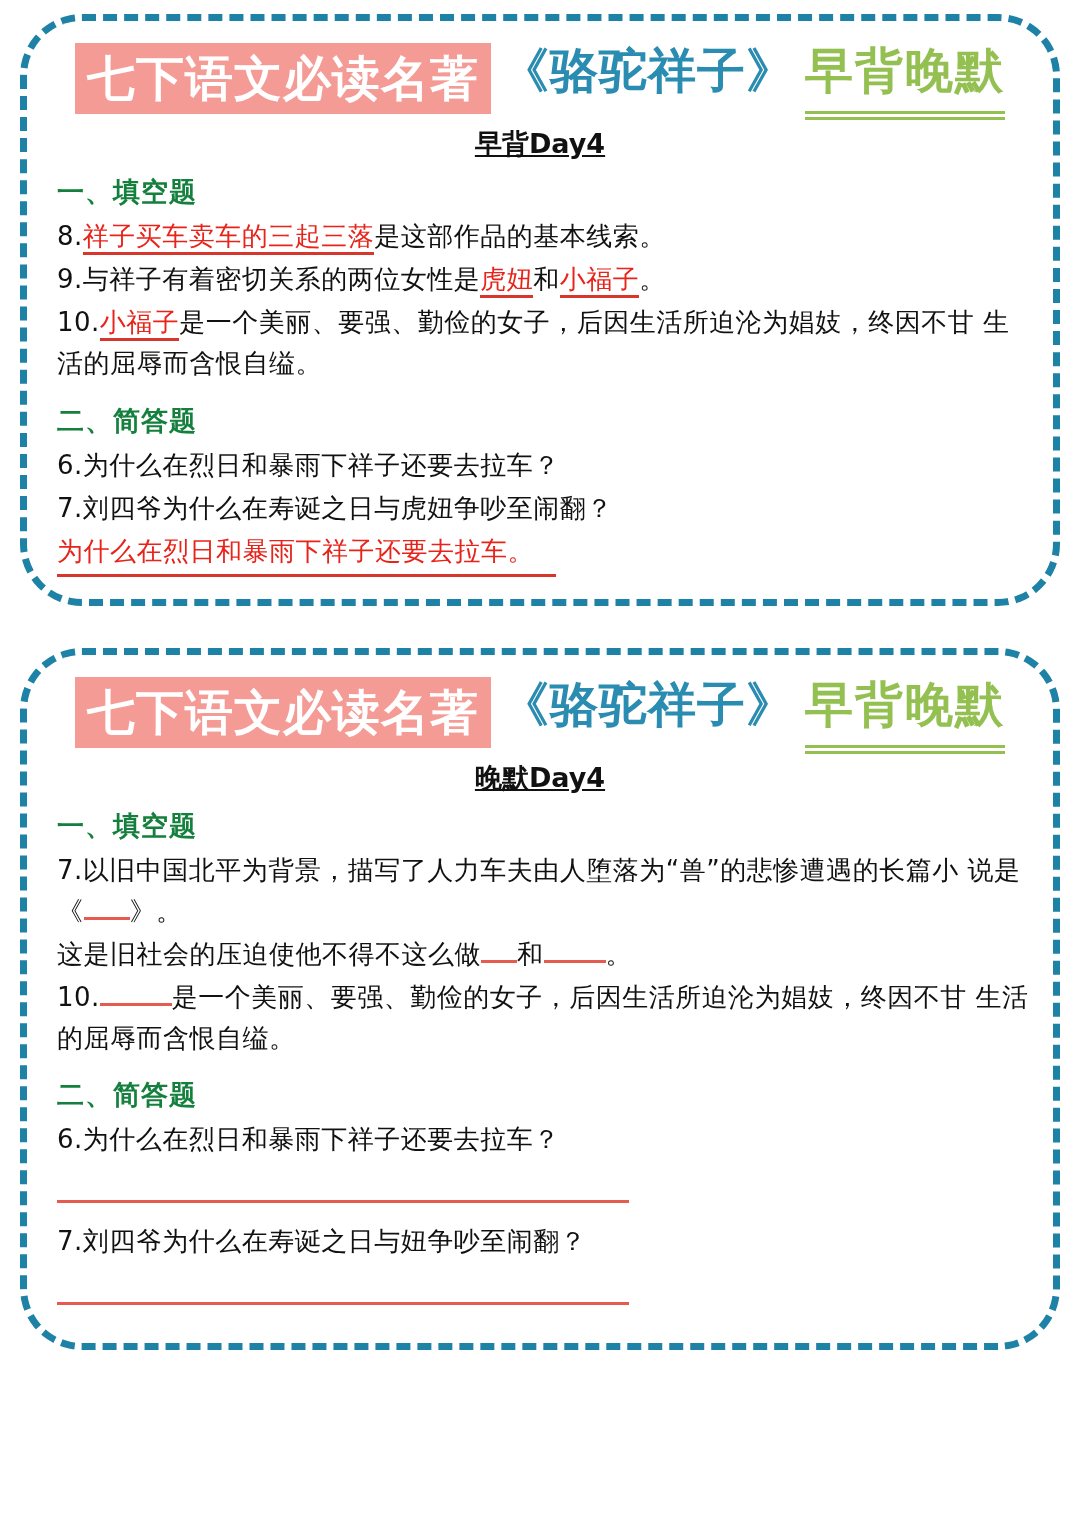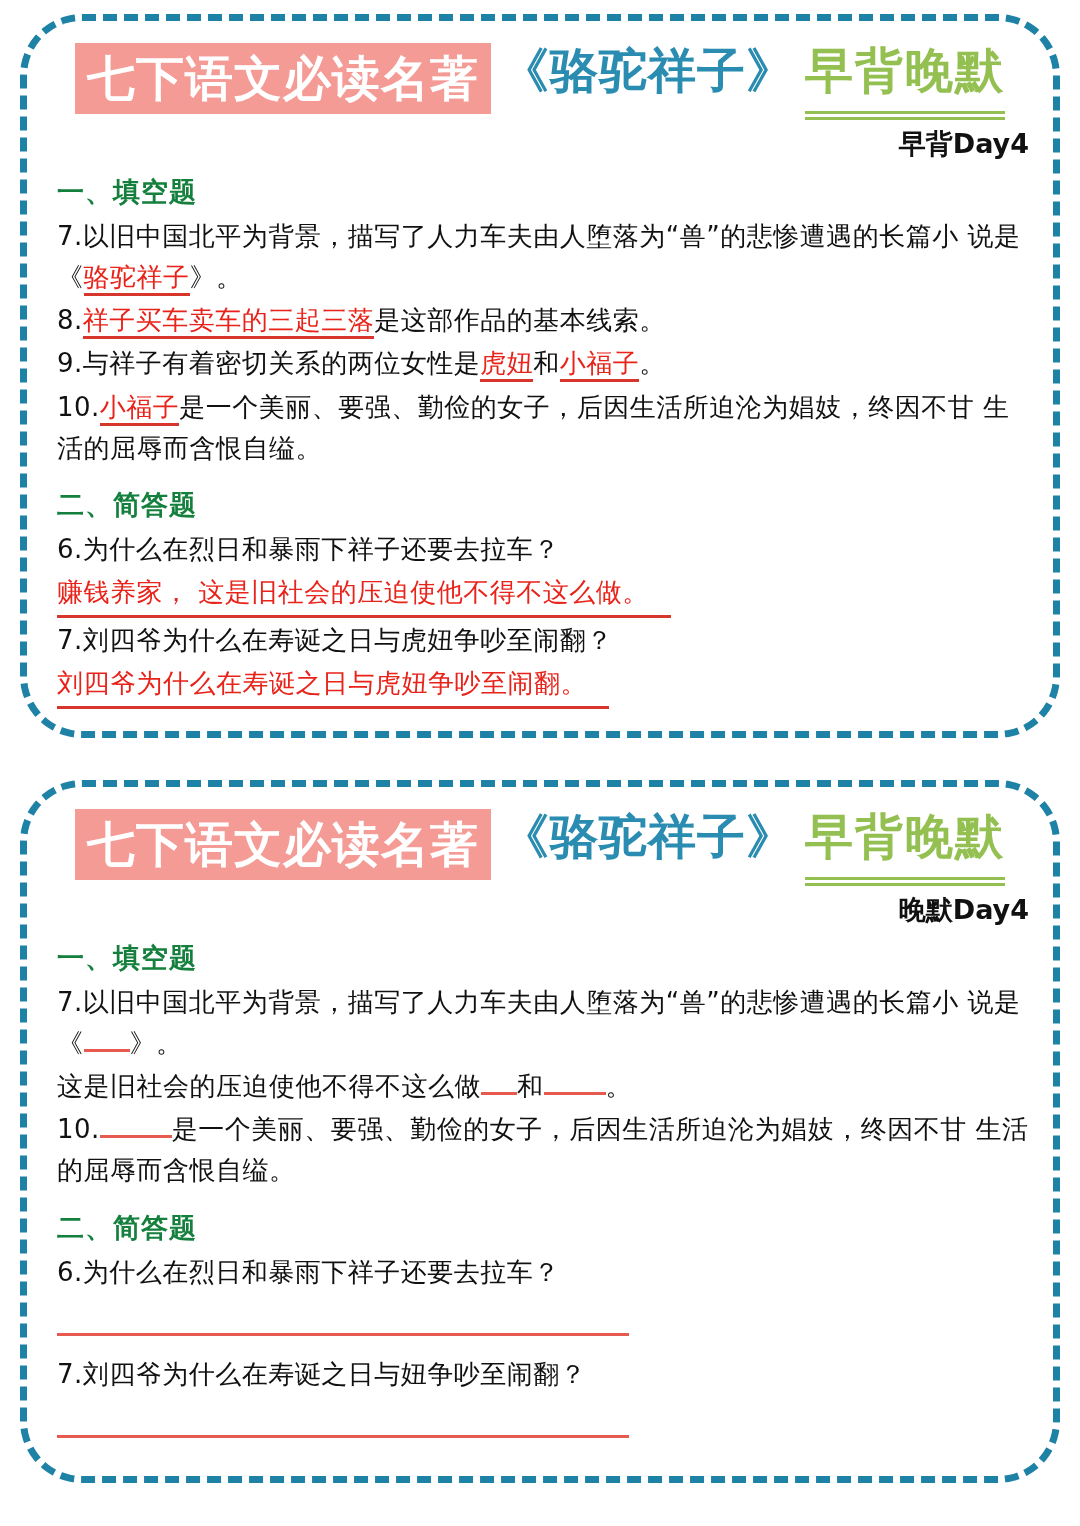--- a/index.html
+++ b/index.html
@@ -48,25 +48,26 @@
   }
   .t-teal { color: #2a8cb0; letter-spacing: 1px; }
   .t-green {
     color: #93c050;
     border-bottom: 9px double #93c050;
     padding-bottom: 13px;
     letter-spacing: 2px;
   }
 
   .subtitle {
-    text-align: right;
+    text-align: center;
     font-size: 27px;
     font-weight: bold;
     color: #111111;
     margin: 2px 0 12px 0;
+    text-decoration: underline;
   }
   .section-label {
     color: #15803d;
     font-size: 27px;
     font-weight: bold;
     margin: 10px 0 6px 6px;
     letter-spacing: 1px;
   }
   .section-label.second { margin-top: 18px; }
 
@@ -118,35 +119,33 @@
     <div class="title-row">
       <span class="t-pink">七下语文必读名著</span>
       <span class="t-teal">《骆驼祥子》</span>
       <span class="t-green">早背晚默</span>
     </div>
 
     <div class="subtitle">早背Day4</div>
 
     <div class="section-label">一、填空题</div>
 
-    <p class="q"><span>7.以旧中国北平为背景，描写了人力车夫由人堕落为“兽”的悲惨遭遇的长篇小 说是《</span><span class="ans">骆驼祥子</span><span>》。</span></p>
 
     <p class="q"><span>8.</span><span class="ans">祥子买车卖车的三起三落</span><span>是这部作品的基本线索。</span></p>
 
     <p class="q"><span>9.与祥子有着密切关系的两位女性是</span><span class="ans">虎妞</span><span>和</span><span class="ans">小福子</span><span>。</span></p>
 
     <p class="q"><span>10.</span><span class="ans">小福子</span><span>是一个美丽、要强、勤俭的女子，后因生活所迫沦为娼妓，终因不甘 生活的屈辱而含恨自缢。</span></p>
 
     <div class="section-label second">二、简答题</div>
 
     <p class="q">6.为什么在烈日和暴雨下祥子还要去拉车？</p>
-    <p class="q"><span class="red-answer">赚钱养家， 这是旧社会的压迫使他不得不这么做。</span></p>
 
     <p class="q">7.刘四爷为什么在寿诞之日与虎妞争吵至闹翻？</p>
-    <p class="q"><span class="red-answer">刘四爷为什么在寿诞之日与虎妞争吵至闹翻。</span></p>
+    <p class="q"><span class="red-answer">为什么在烈日和暴雨下祥子还要去拉车。</span></p>
 
   </section>
 
   <section class="panel">
 
     <div class="title-row">
       <span class="t-pink">七下语文必读名著</span>
       <span class="t-teal">《骆驼祥子》</span>
       <span class="t-green">早背晚默</span>
     </div>

